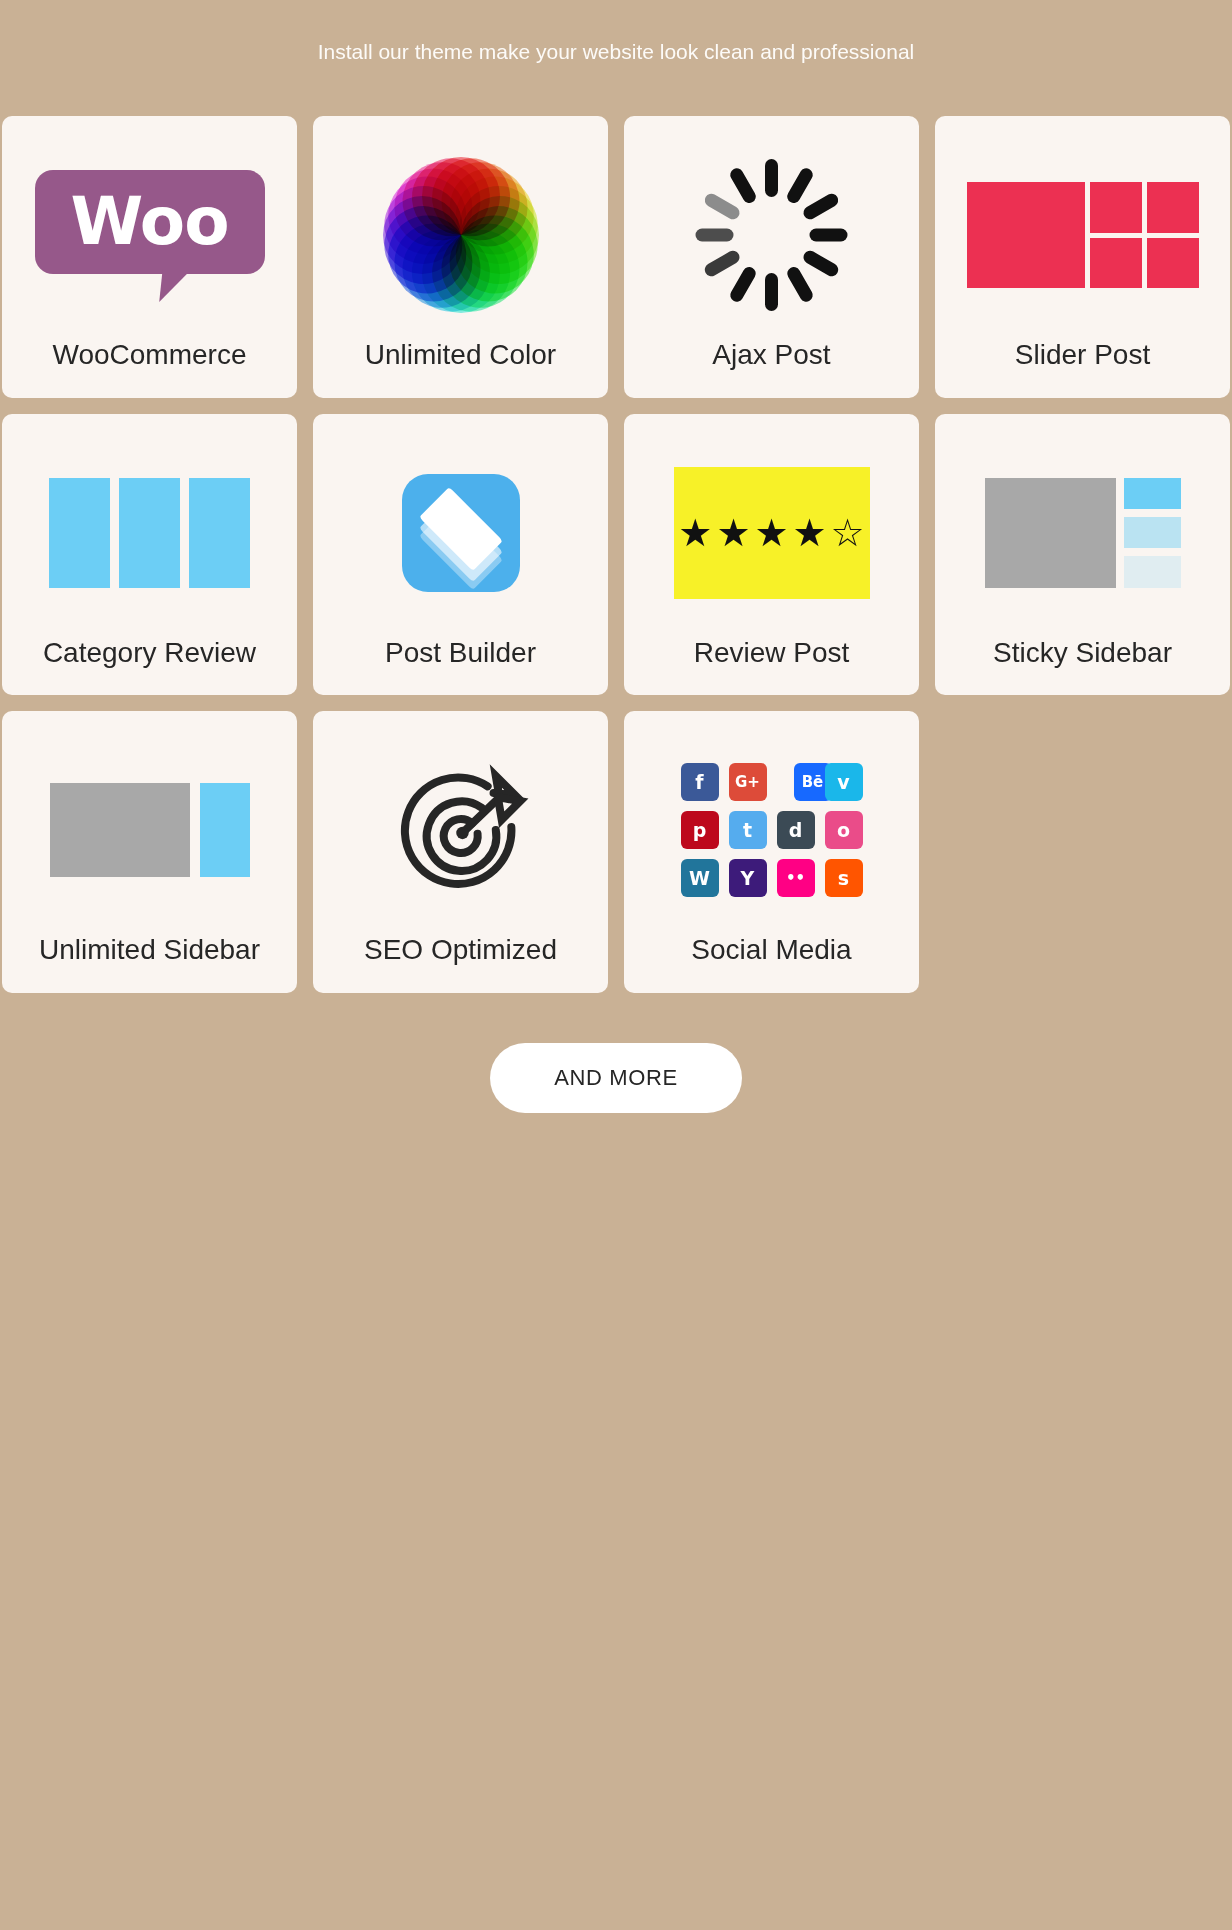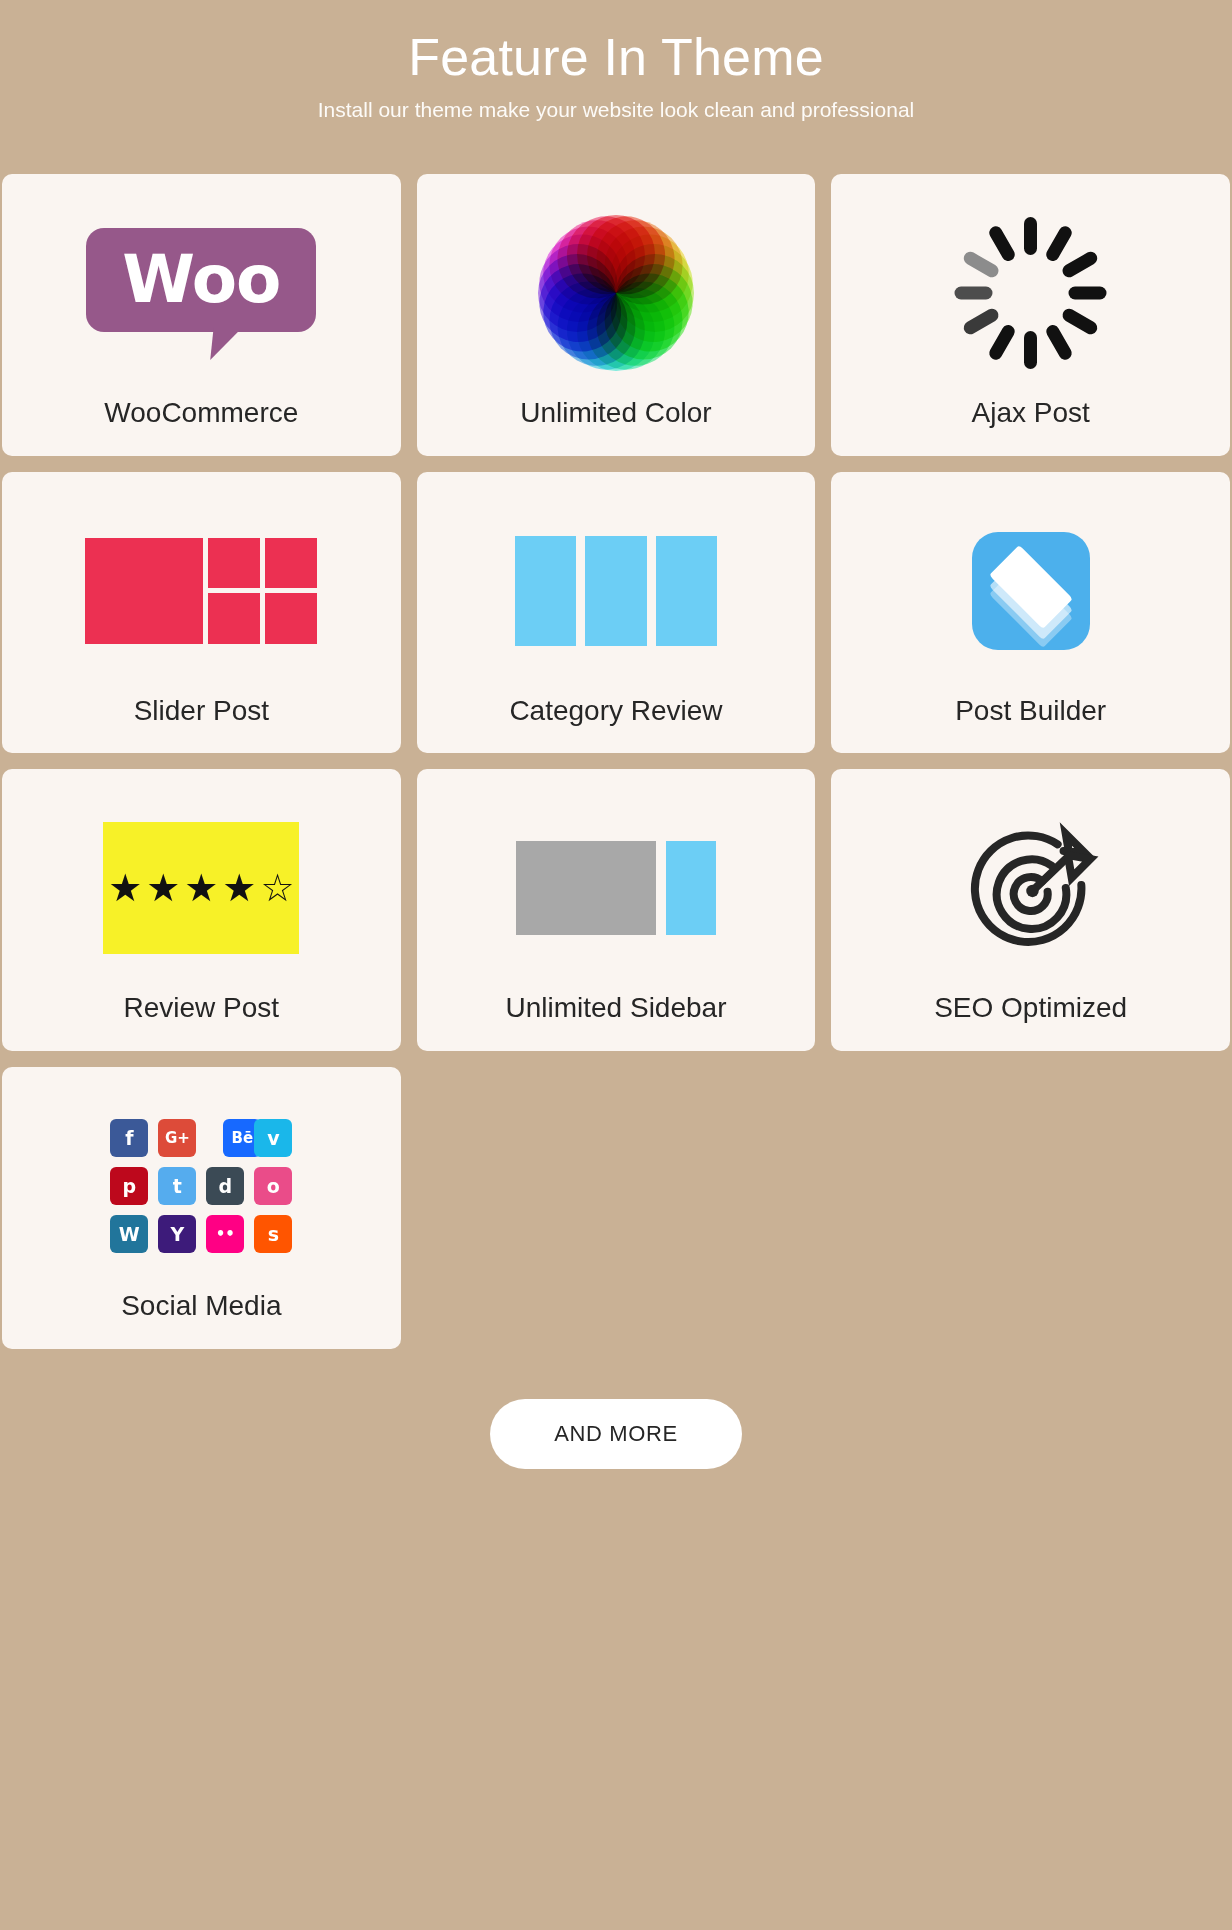--- a/index.html
+++ b/index.html
@@ -17,21 +17,21 @@
     margin:0;font-weight:400;font-size:52px;line-height:1.12;color:#ffffff;
     letter-spacing:.2px;
   }
   .header p{
     margin:12px 0 0 0;font-size:21px;color:#fdfbf8;font-weight:400;
   }
 
   
   .grid{
     width:1228px;margin:42px auto 0 auto;
-    display:grid;grid-template-columns:repeat(3,1fr);
+    display:grid;grid-template-columns:repeat(4,1fr);
     column-gap:78px;row-gap:46px;gap:16px;
   }
   .card{
     background:#faf5f1;border-radius:10px;
     padding:26px 18px 26px 18px;
     display:flex;flex-direction:column;align-items:center;justify-content:flex-start;
     min-height:276px;box-sizing:border-box;
   }
   .icon-wrap{
     height:186px;width:100%;
@@ -141,21 +141,20 @@
     padding:22px 64px;font-size:22px;color:#262626;letter-spacing:.6px;
     font-family:"Liberation Sans", sans-serif;cursor:pointer;text-align:center;
   }
 </style>
 </head>
 <body>
 
 <div class="page">
 
   <div class="header">
-    <h1>Feature In Theme</h1>
     <p>Install our theme make your website look clean and professional</p>
   </div>
 
   <div class="grid">
 
     <div class="card">
       <div class="icon-wrap">
         <div class="woo">
           <div class="woo-bubble">
               <span>Woo</span>
@@ -266,20 +265,33 @@
             <span class="st">★</span>
             <span class="st">★</span>
             <span class="st">★</span>
             <span class="st">★</span>
             <span class="st">☆</span>
           </div>
       </div>
       <div class="card-label">Review Post</div>
     </div>
 
+    <div class="card">
+      <div class="icon-wrap">
+        <div class="sticky-ico">
+          <div class="main"></div>
+          <div class="side">
+              <div class="s1"></div>
+              <div class="s2"></div>
+              <div class="s3"></div>
+            </div>
+        </div>
+      </div>
+      <div class="card-label">Sticky Sidebar</div>
+    </div>
 
     <div class="card">
       <div class="icon-wrap">
         <div class="unl-ico">
           <div class="main"></div>
             <div class="side"></div>
         </div>
       </div>
       <div class="card-label">Unlimited Sidebar</div>
     </div>

